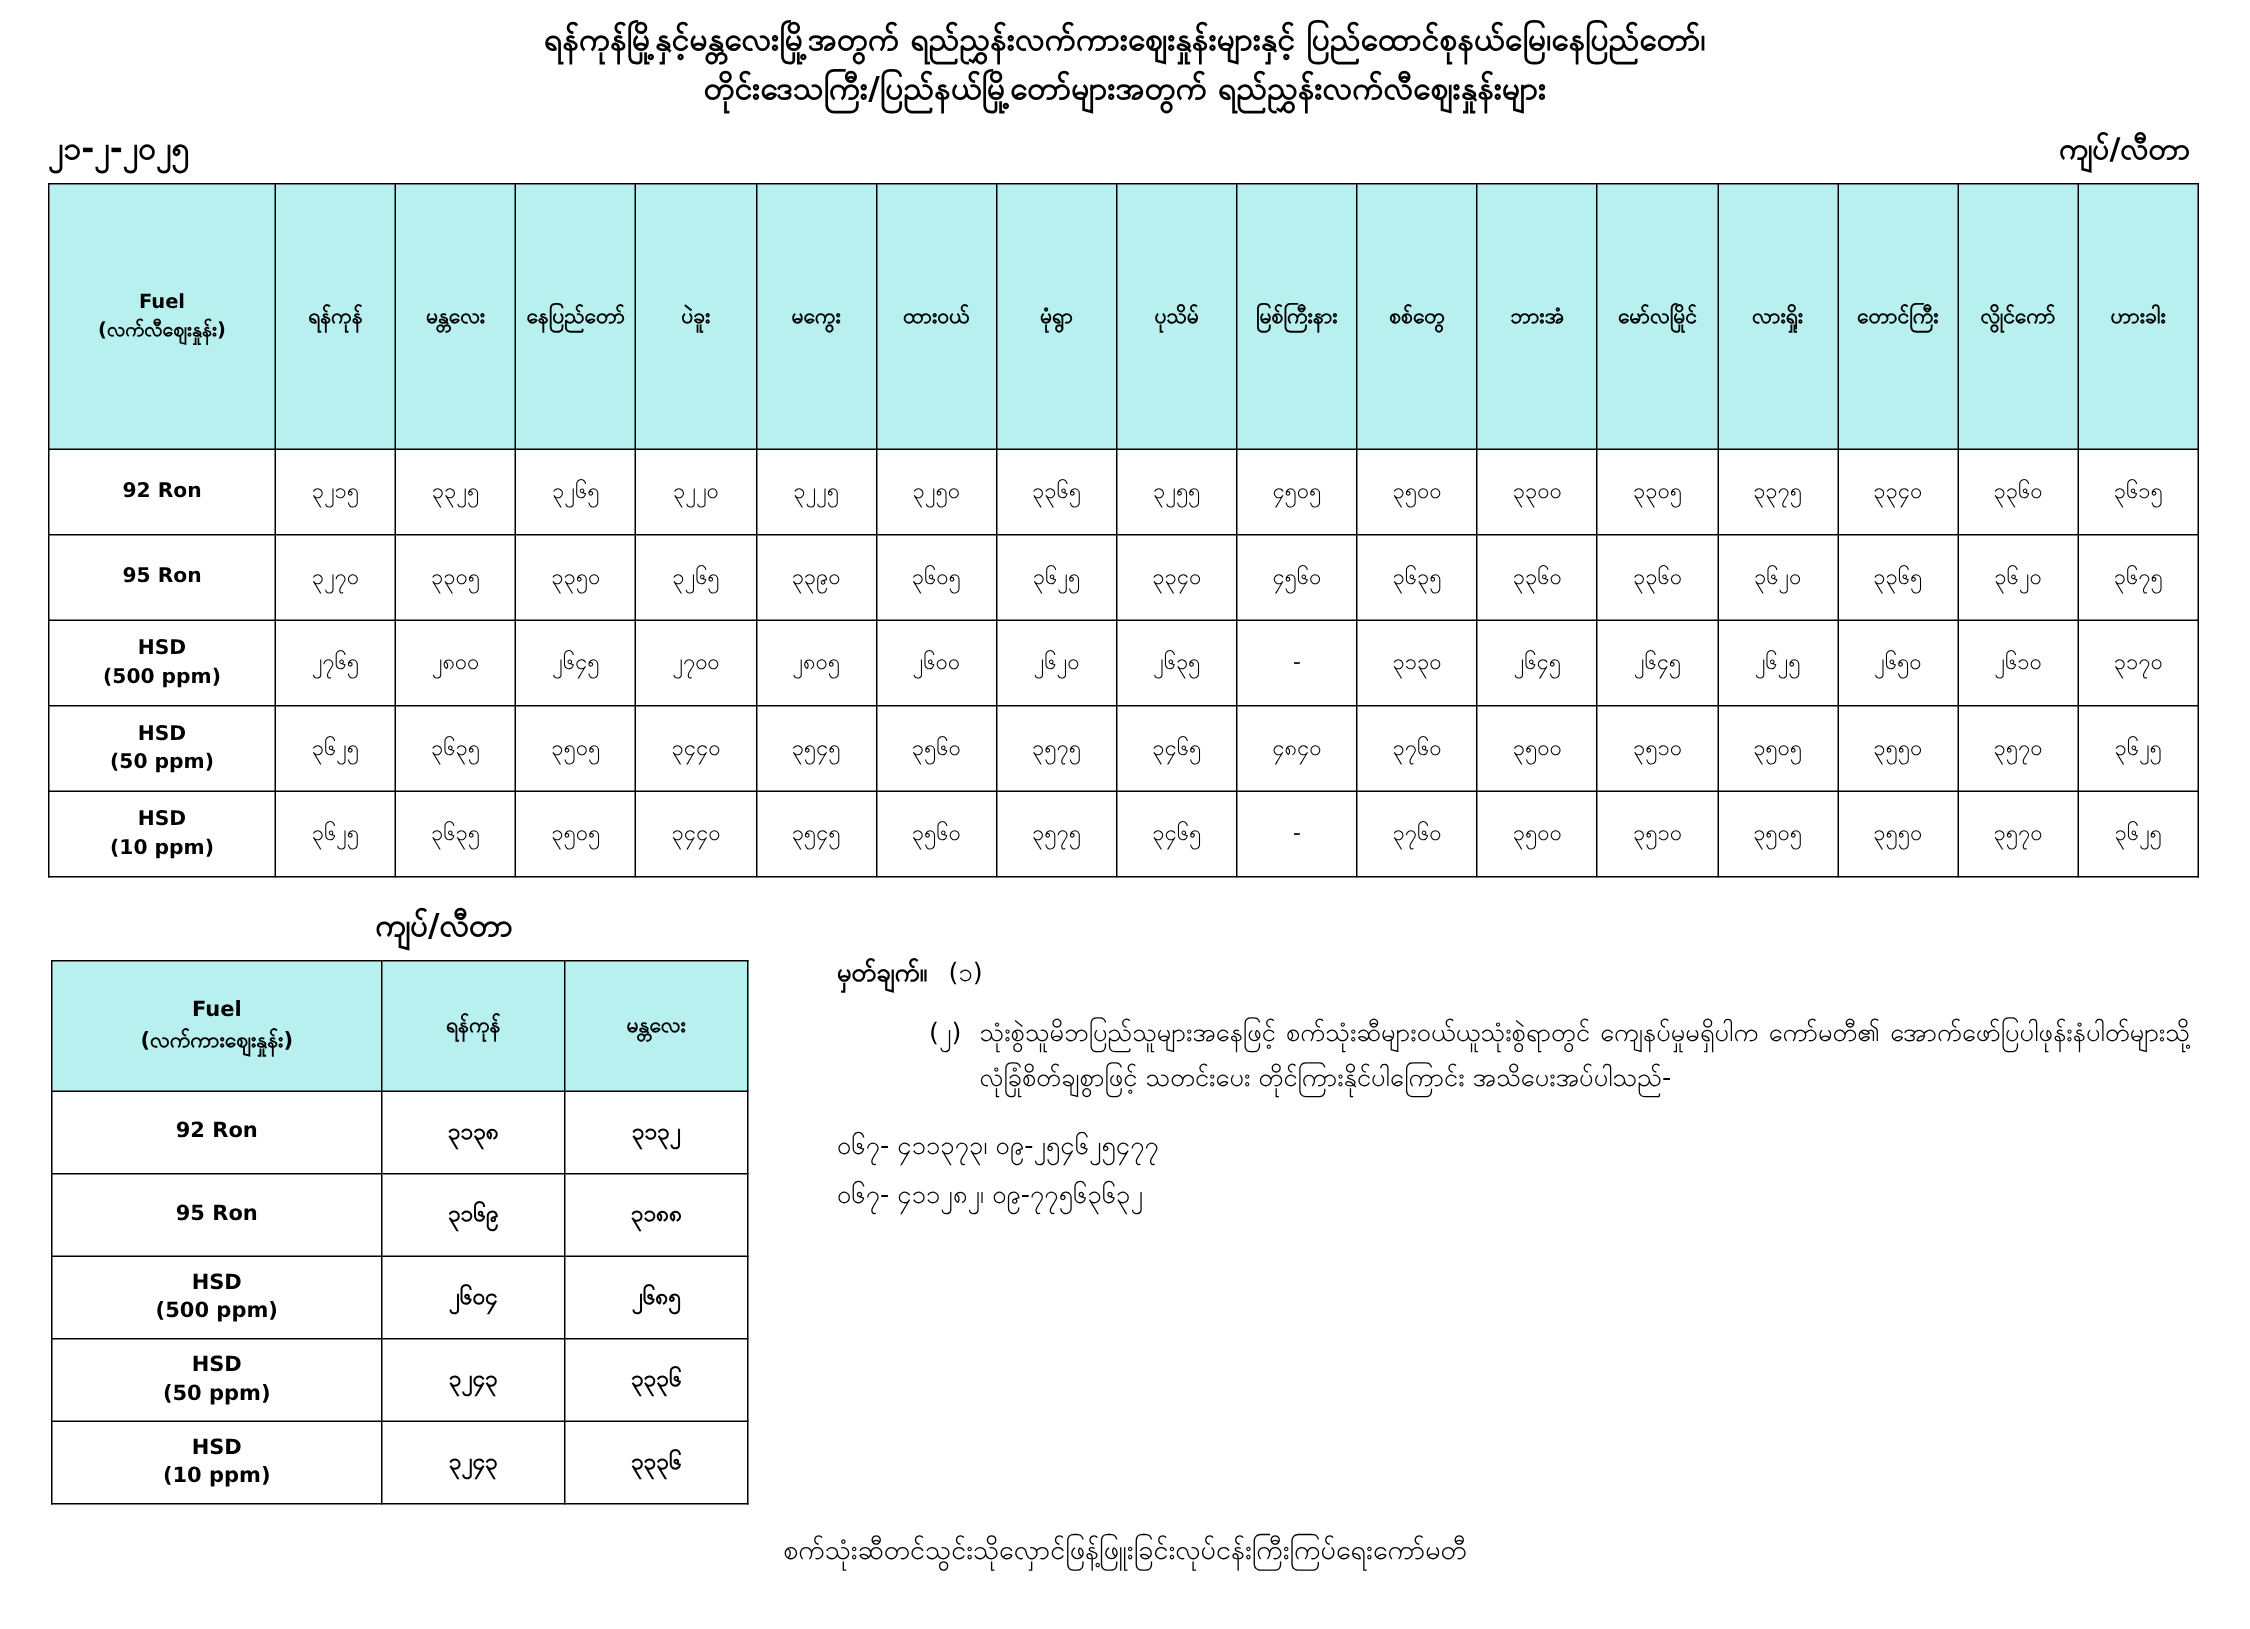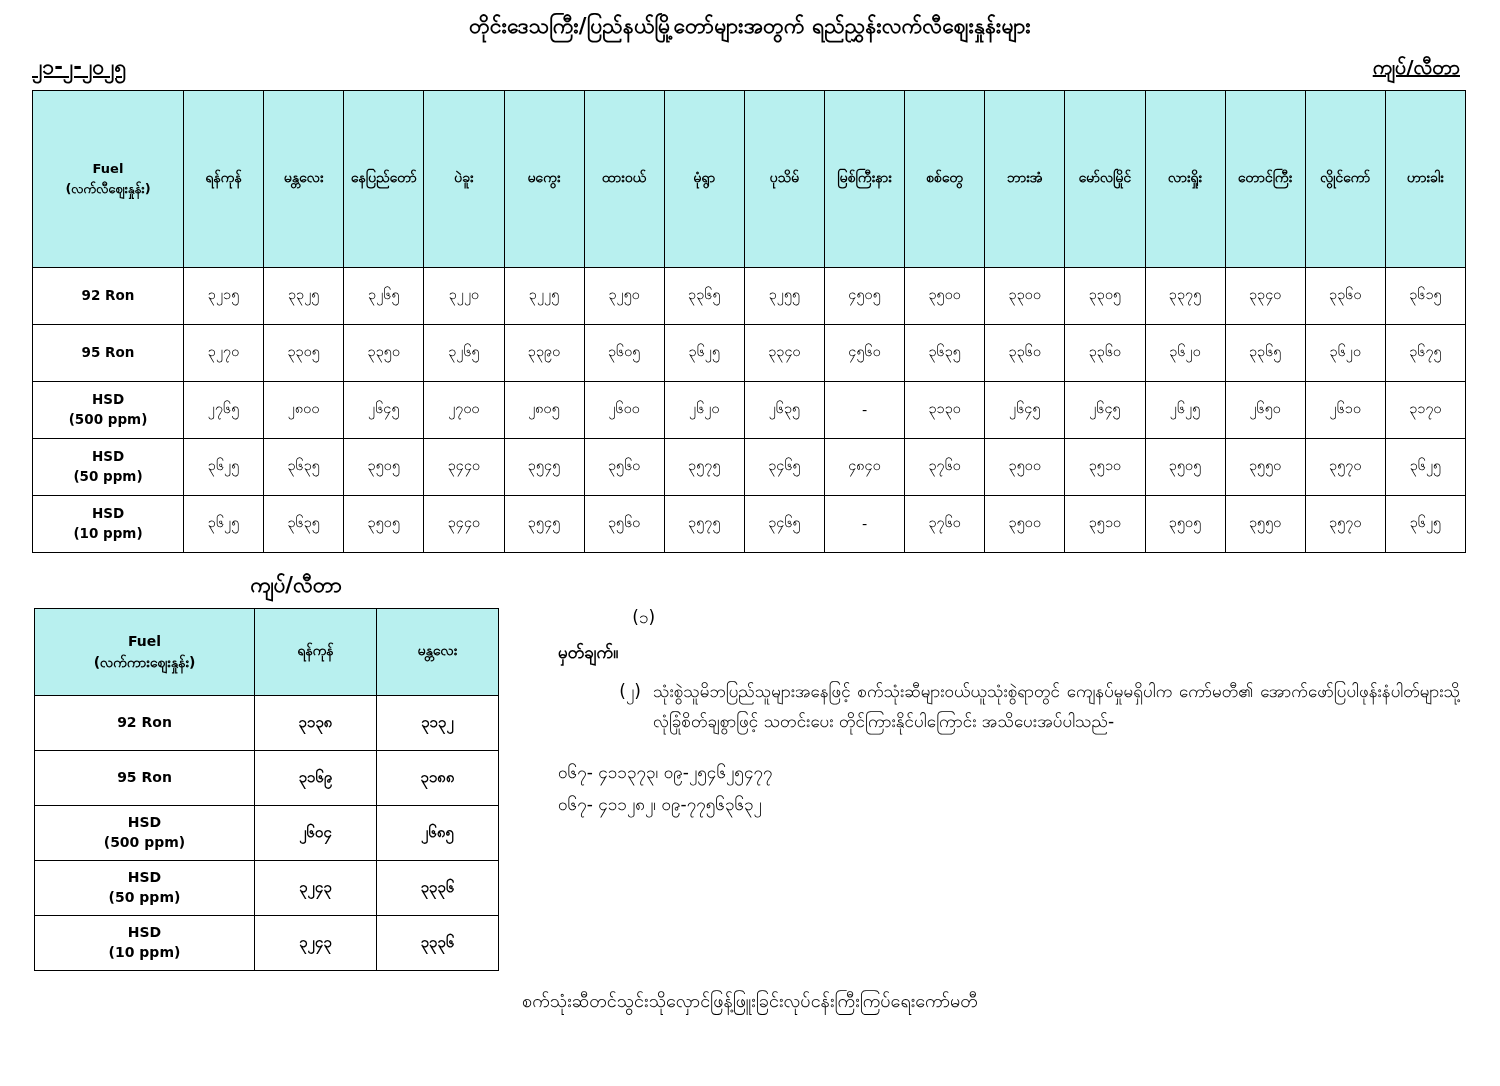--- a/index.html
+++ b/index.html
@@ -30,21 +30,20 @@
     font-size: 21px;
     font-weight: bold;
     line-height: 1.55;
     letter-spacing: 0.2px;
   }
   .meta-row {
     display: flex;
     justify-content: space-between;
     align-items: flex-end;
     padding: 10px 40px 6px 32px;
-    text-decoration: underline;
   }
   .date-label {
     font-size: 21px;
     font-weight: bold;
   }
   .unit-label {
     font-size: 20px;
     font-weight: bold;
   }
   table.main-table {
@@ -138,21 +137,20 @@
   .note-row {
     display: flex;
     font-size: 17px;
     line-height: 1.75;
     margin-bottom: 10px;
   }
   .note-label {
     font-weight: bold;
     white-space: nowrap;
     padding-right: 14px;
-    margin-top: 35px;
   }
   .note-num {
     white-space: nowrap;
     padding-right: 12px;
   }
   .note-text {
     text-align: justify;
   }
   .phones {
     font-size: 17px;
@@ -166,20 +164,21 @@
     font-weight: normal;
     margin-top: 18px;
   }
 </style>
 </head>
 <body>
 
 <div class="page">
 
   <div class="title-block">
+    <div class="title-line">ရန်ကုန်မြို့နှင့်မန္တလေးမြို့အတွက် ရည်ညွှန်းလက်ကားဈေးနှုန်းများနှင့် ပြည်ထောင်စုနယ်မြေ၊နေပြည်တော်၊</div>
     <div class="title-line">တိုင်းဒေသကြီး/ပြည်နယ်မြို့တော်များအတွက် ရည်ညွှန်းလက်လီဈေးနှုန်းများ</div>
   </div>
 
   <div class="meta-row">
     <div class="date-label">၂၁-၂-၂၀၂၅</div>
     <div class="unit-label">ကျပ်/လီတာ</div>
   </div>
 
   <table class="main-table">
     <thead>

